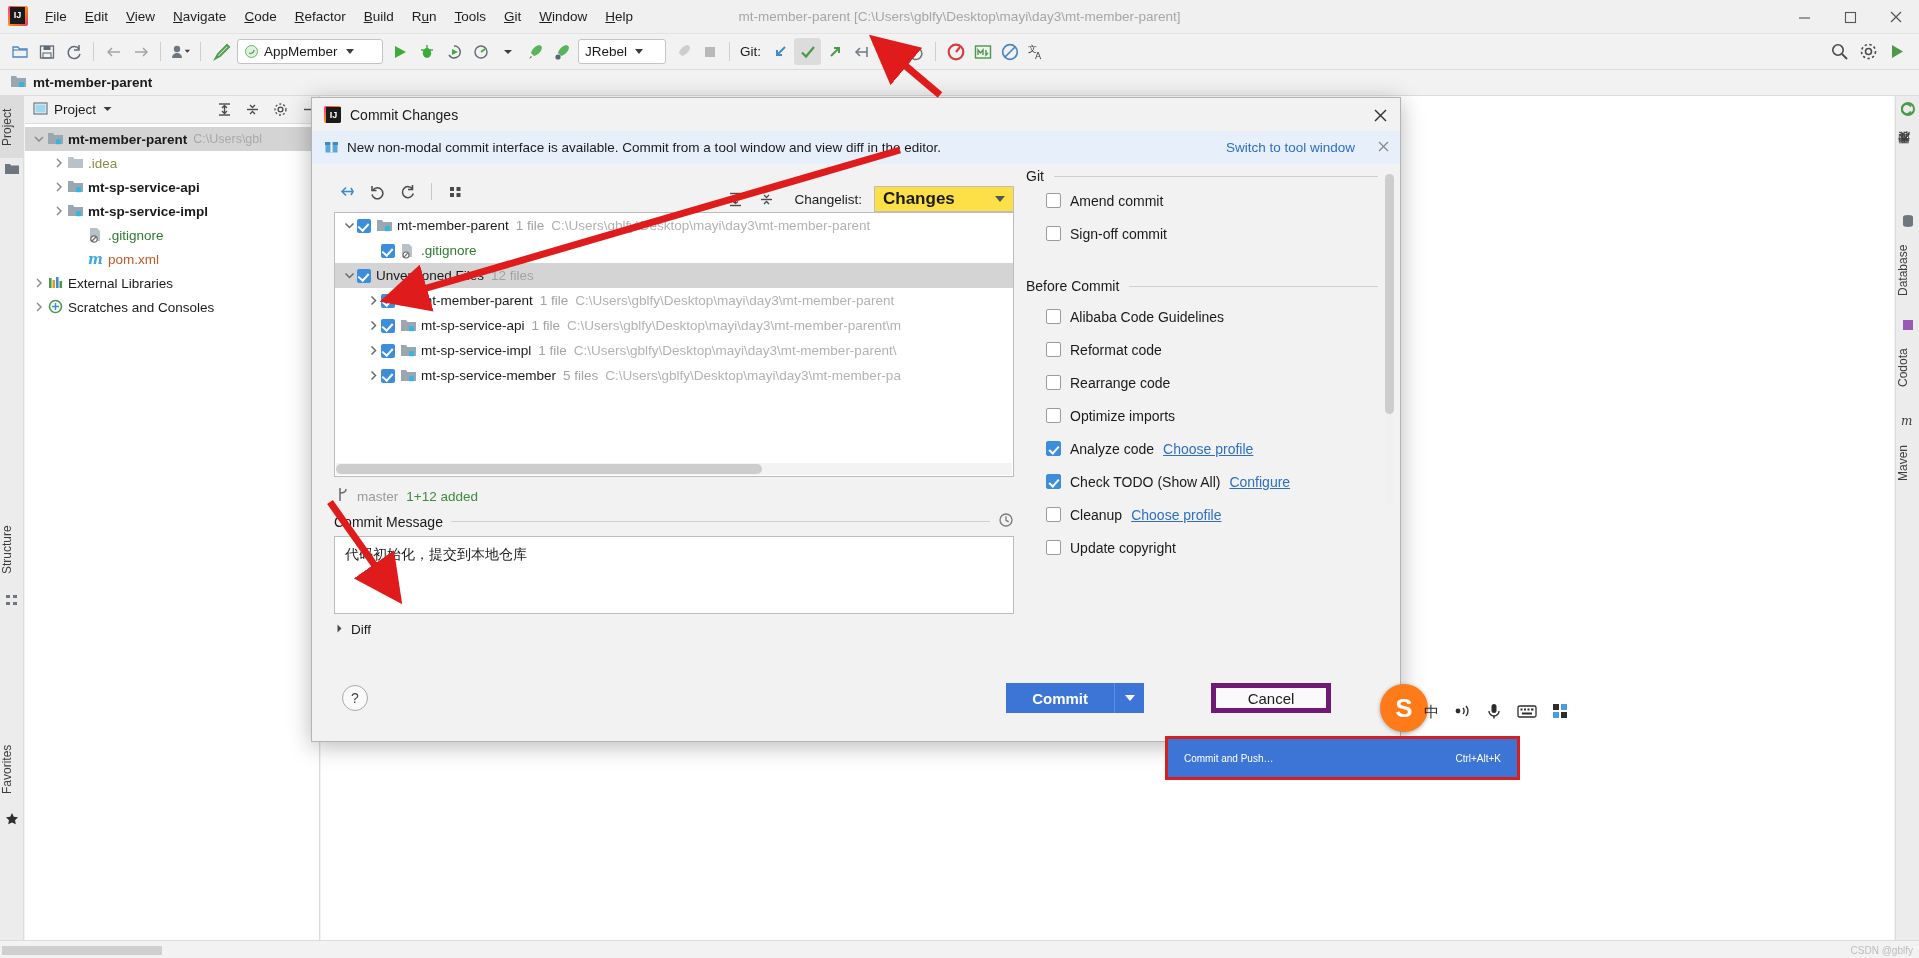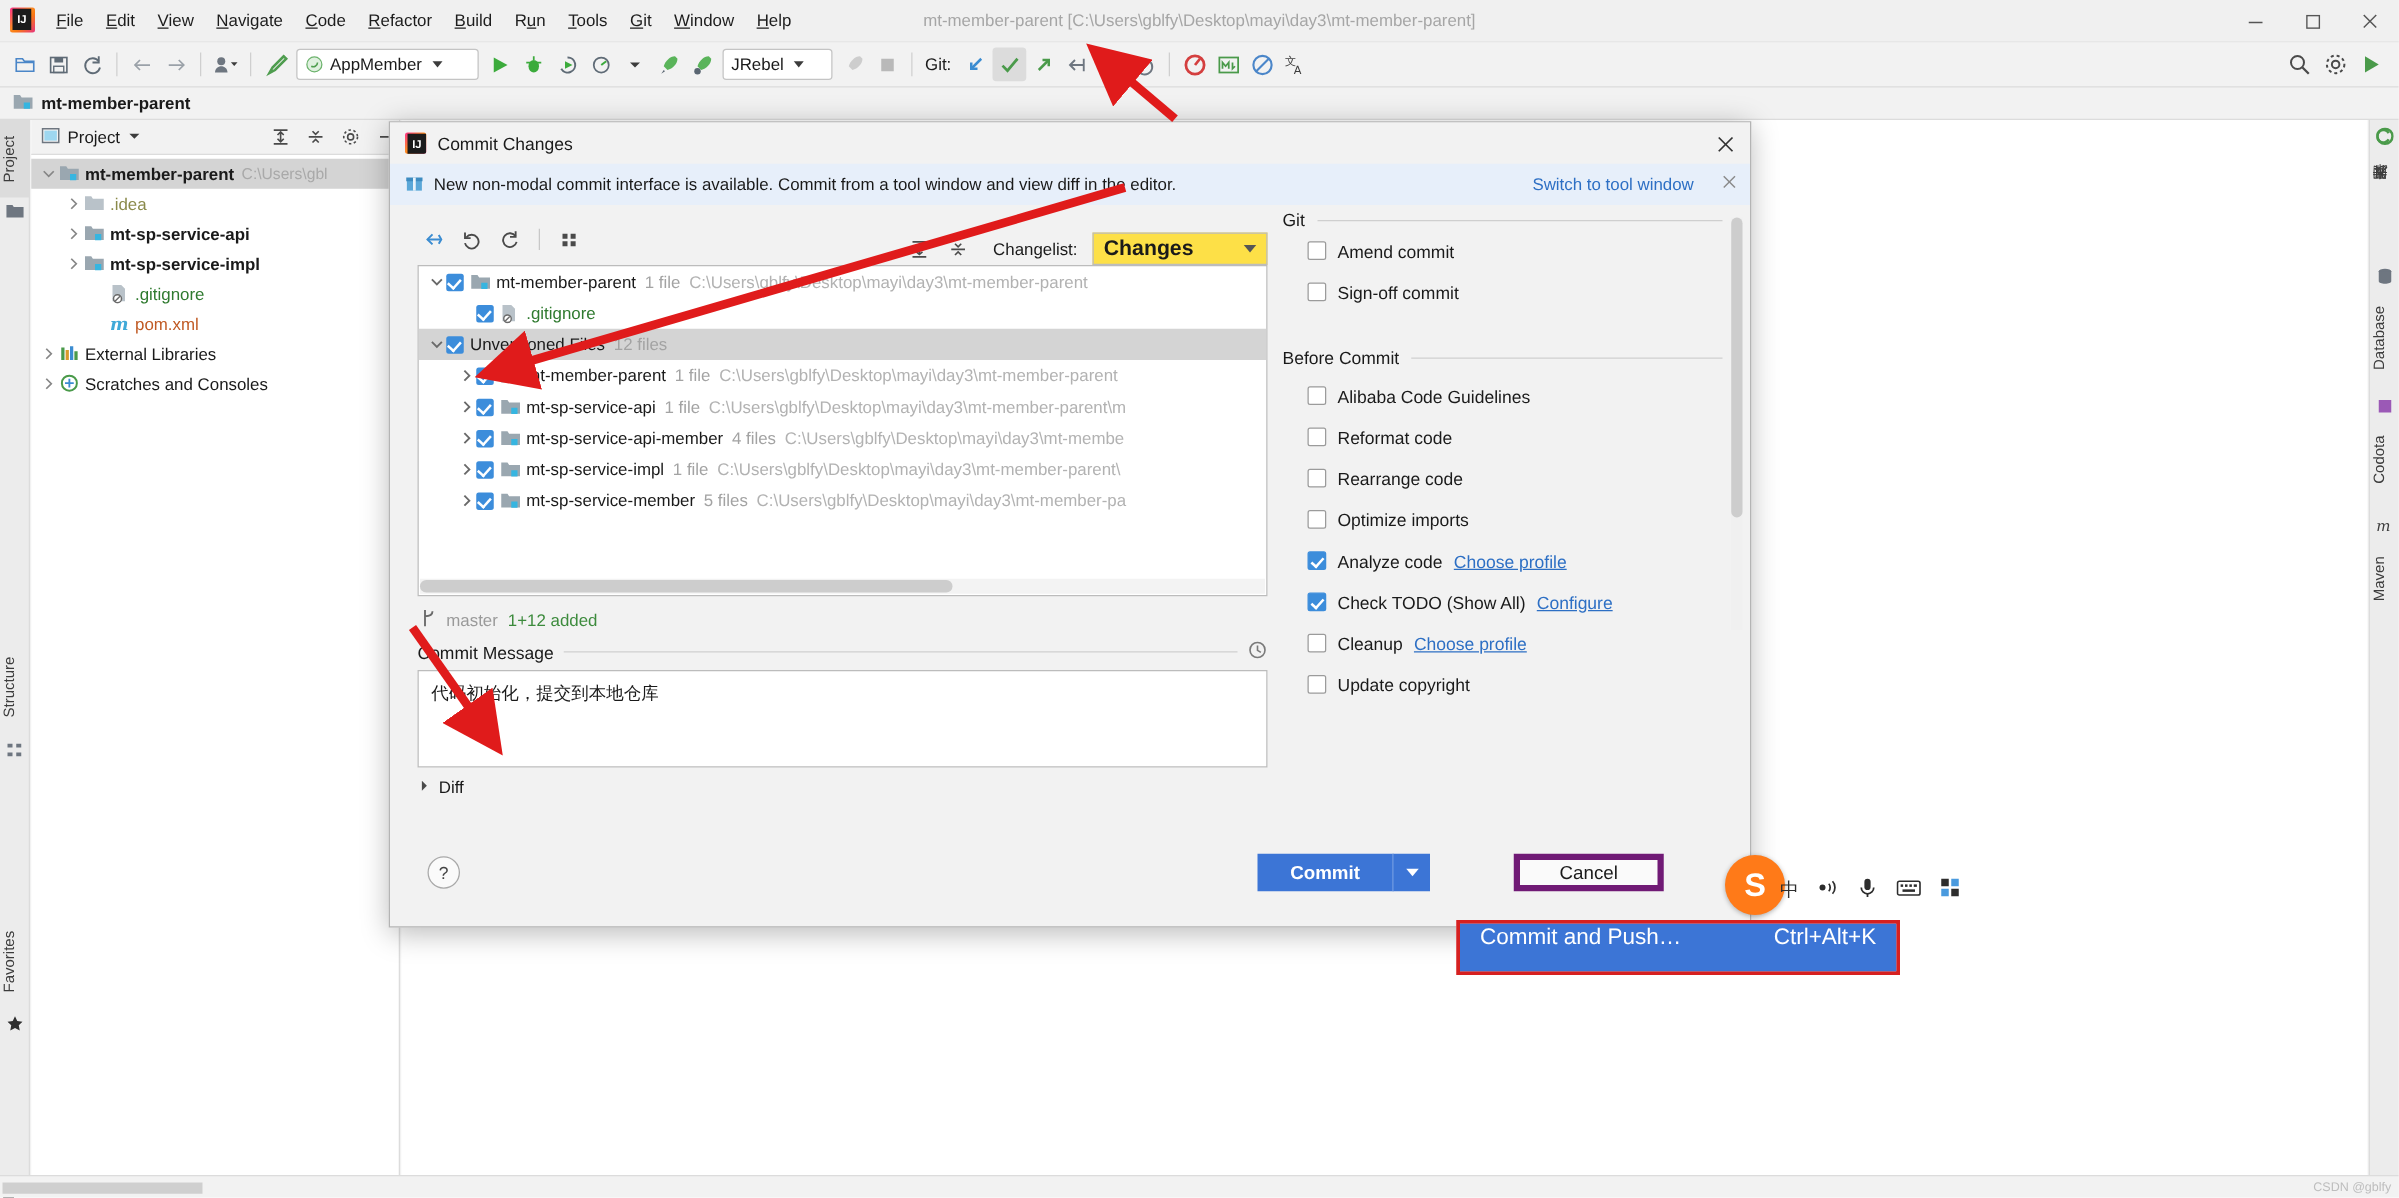--- a/index.html
+++ b/index.html
@@ -231,22 +231,22 @@
     border:5px solid #701a75; background:#fafafa; font-size:15px;
     display:flex;align-items:center;justify-content:center;
     font-family:"Liberation Sans",sans-serif;
   }
   
   #popup {
     position:absolute; left:1165px; top:736px; width:355px; height:44px;
     border:3px solid #d62020; background:#f2f2f2;
   }
   #popup-inner {
-    position:absolute; inset:0; background:#3c75d6; color:#fff; display:flex; align-items:flex-start;
-    padding:0 16px; font-size:18px;
+    position:absolute; inset:0; background:#3c75d6; color:#fff; display:flex; align-items:center;
+    padding:0 16px; font-size:10px;
   }
   #popup-inner .shortcut { margin-left:auto; }
   
   #ime {
     position:absolute; left:1378px; top:690px; width:180px; height:44px;
     display:flex; align-items:center; gap:14px; color:#2d2d2d; font-size:15px;
   }
   #sogou {
     position:absolute; left:1380px; top:684px; width:48px;height:48px;border-radius:50%;
     background:#ff7a18; display:flex;align-items:center;justify-content:center;
@@ -885,35 +885,20 @@
             <span class="arrow">
               <svg width="11" height="11" viewBox="0 0 11 11">
                 <path d="M3.5 1.5l4 4-4 4" fill="none" stroke="#6a6a6a" stroke-width="1.5"></path>
               </svg>
             </span>
             <span class="cb"></span>
             <span class="tre-icon"><svg width="17" height="15" viewBox="0 0 17 15">
                 <path d="M1 2h5l1.3 2H16v9H1z" fill="#9aa7b0"></path>
                 <rect x="9" y="8.2" width="5" height="5" fill="#36b5e0"></rect>
               </svg></span>
-            <span>mt-sp-service-api-member</span>
-            <span class="cnt">4 files</span>
-            <span class="pathtxt">C:\Users\gblfy\Desktop\mayi\day3\mt-membe</span>
-          </div>
-          <div class="crow" style="padding-left: 30px;">
-            <span class="arrow">
-              <svg width="11" height="11" viewBox="0 0 11 11">
-                <path d="M3.5 1.5l4 4-4 4" fill="none" stroke="#6a6a6a" stroke-width="1.5"></path>
-              </svg>
-            </span>
-            <span class="cb"></span>
-            <span class="tre-icon"><svg width="17" height="15" viewBox="0 0 17 15">
-                <path d="M1 2h5l1.3 2H16v9H1z" fill="#9aa7b0"></path>
-                <rect x="9" y="8.2" width="5" height="5" fill="#36b5e0"></rect>
-              </svg></span>
             <span>mt-sp-service-impl</span>
             <span class="cnt">1 file</span>
             <span class="pathtxt">C:\Users\gblfy\Desktop\mayi\day3\mt-member-parent\</span>
           </div>
           <div class="crow" style="padding-left: 30px;">
             <span class="arrow">
               <svg width="11" height="11" viewBox="0 0 11 11">
                 <path d="M3.5 1.5l4 4-4 4" fill="none" stroke="#6a6a6a" stroke-width="1.5"></path>
               </svg>
             </span>

